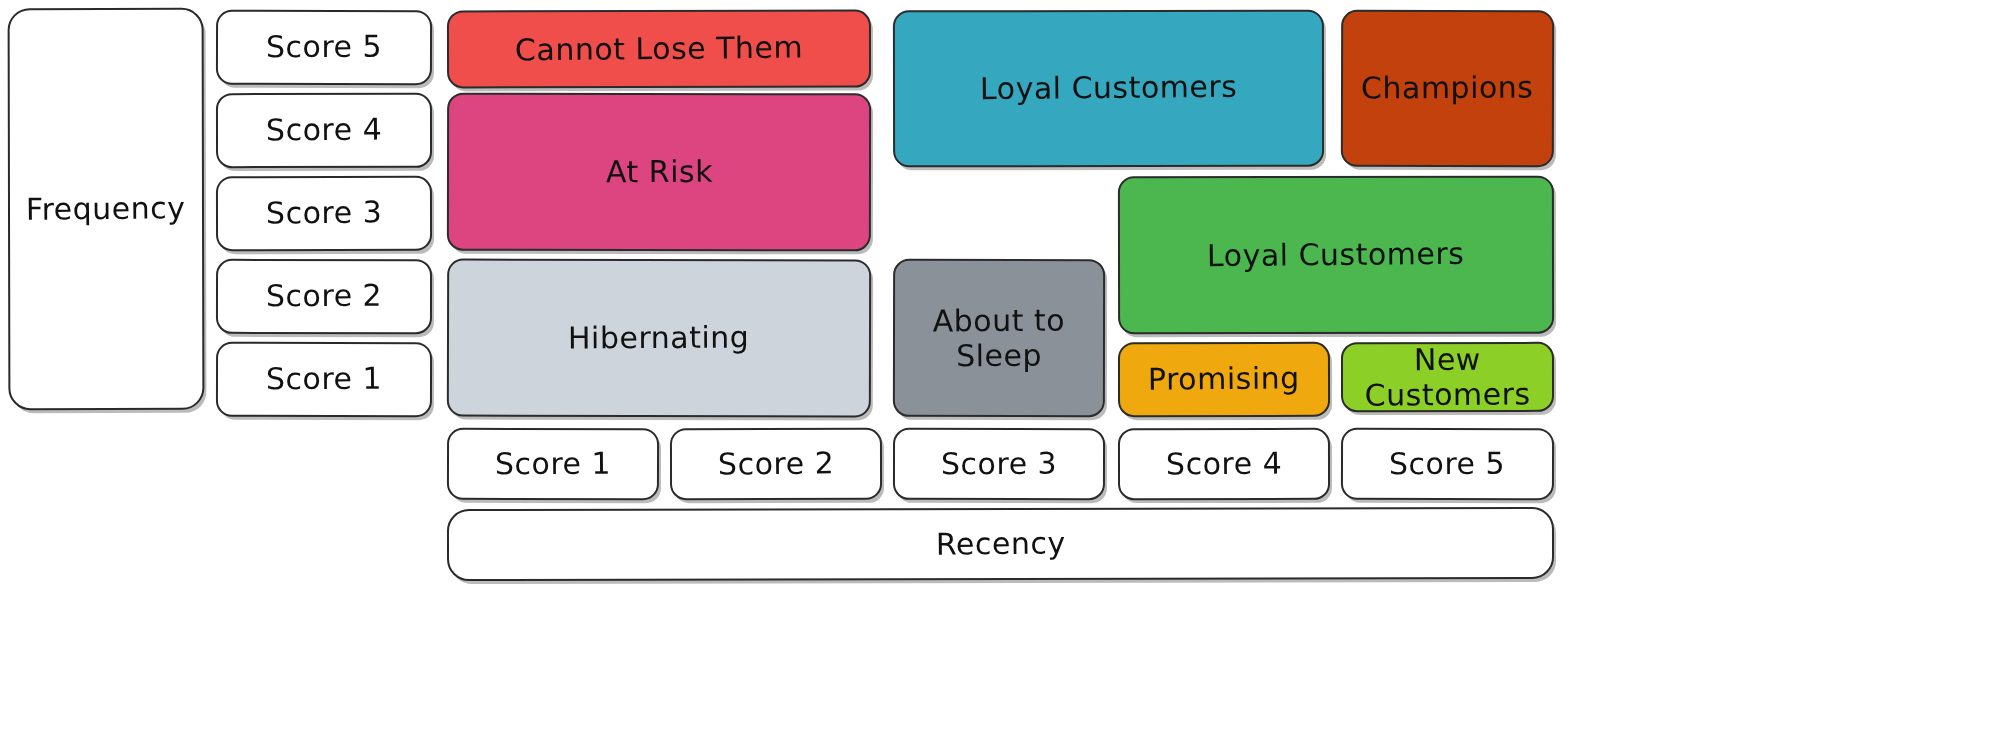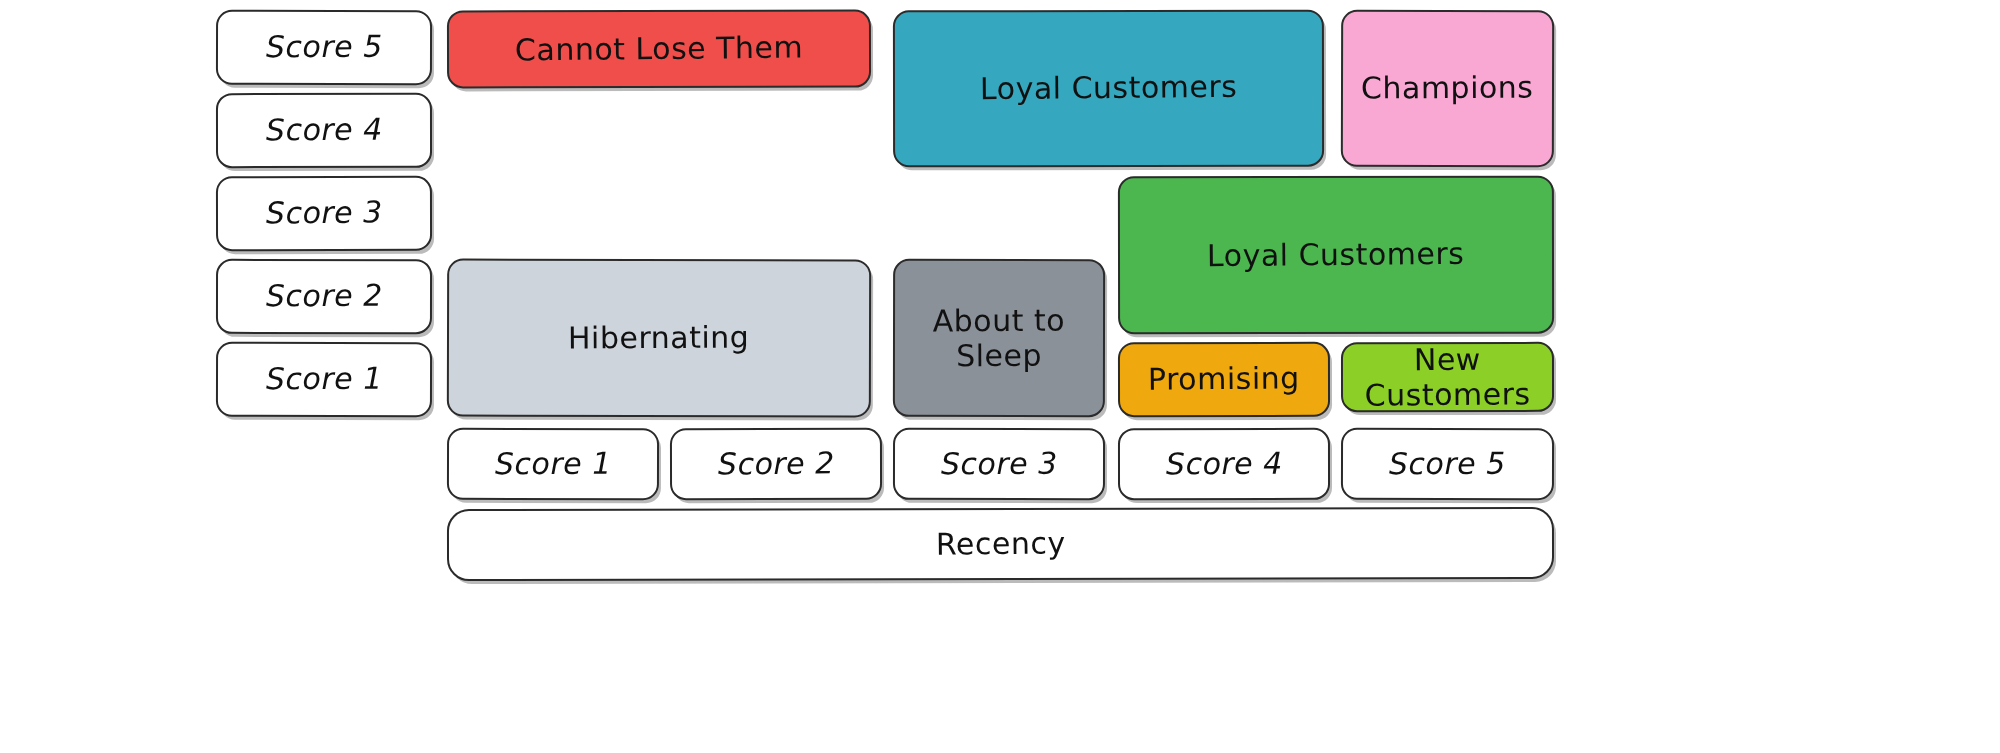--- a/index.html
+++ b/index.html
@@ -24,35 +24,38 @@
     font-size:30px;
     letter-spacing:.5px;
     box-shadow:3px 4px 0 -1px rgba(60,60,60,.35);
   }
   .box .lbl{
     display:block;
     padding:0 10px;
     line-height:1.15;
     transform:rotate(-.45deg);
   }
-  .plain{background:#ffffff;border-color:#2a2a2a;font-style:italic;}
+  .plain{background:#ffffff;border-color:#2a2a2a;}
   .axis{background:#ffffff;border-color:#2a2a2a;border-radius:22px;}
   .seg{border-color:#2b2b2b;}
 
   
   .j1{transform:rotate(-0.12deg);}
   .j2{transform:rotate(0.14deg);}
   .j3{transform:rotate(-0.08deg);align-items:center;}
   .j4{transform:rotate(0.10deg);}
 </style>
 </head>
 <body>
 
 <div id="stage">
 
+  <div class="box axis j1" style="left:8px;top:8px;width:196px;height:402px;">
+    <span class="lbl">Frequency</span>
+  </div>
 
   <div class="box plain j2" style="left:216px;top:10px;width:216px;height:75px;">
     <span class="lbl">Score 5</span>
   </div>
   <div class="box plain j3" style="left:216px;top:93px;width:216px;height:75px;">
     <span class="lbl">Score 4</span>
   </div>
   <div class="box plain j1" style="left:216px;top:176px;width:216px;height:75px;">
     <span class="lbl">Score 3</span>
   </div>
@@ -64,24 +67,27 @@
   </div>
 
   <div class="box seg j1" style="left:447px;top:10px;width:424px;height:78px;background:#ef4e4a;text-align:center;">
     <span class="lbl">Cannot Lose Them</span>
   </div>
 
   <div class="box seg j3" style="left:893px;top:10px;width:431px;height:157px;background:#35a8bf;">
     <span class="lbl">Loyal Customers</span>
   </div>
 
-  <div class="box seg j2" style="left:1341px;top:10px;width:213px;height:157px;background:#f9a8d4;">
+  <div class="box seg j2" style="left:1341px;top:10px;width:213px;height:157px;background:#c2410c;">
     <span class="lbl">Champions</span>
   </div>
 
+  <div class="box seg j4" style="left:447px;top:93px;width:424px;height:158px;background:#dc4580;">
+    <span class="lbl">At Risk</span>
+  </div>
 
 
   <div class="box seg j3" style="left:1118px;top:176px;width:436px;height:158px;background:#4cb74f;">
     <span class="lbl">Loyal Customers</span>
   </div>
 
   <div class="box seg j2" style="left:447px;top:259px;width:424px;height:158px;background:#ced4dc;">
     <span class="lbl">Hibernating</span>
   </div>
 

